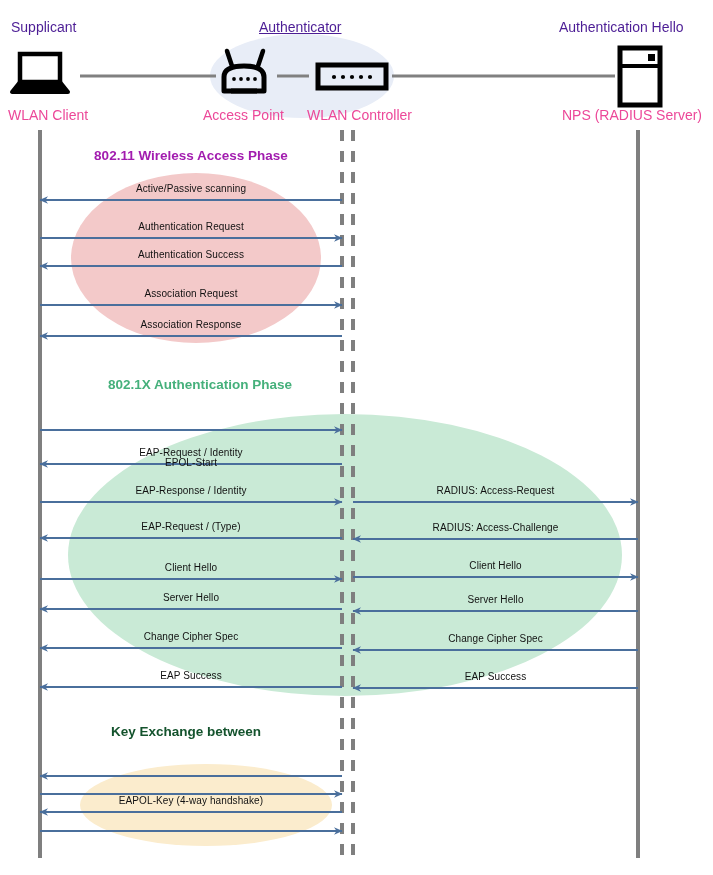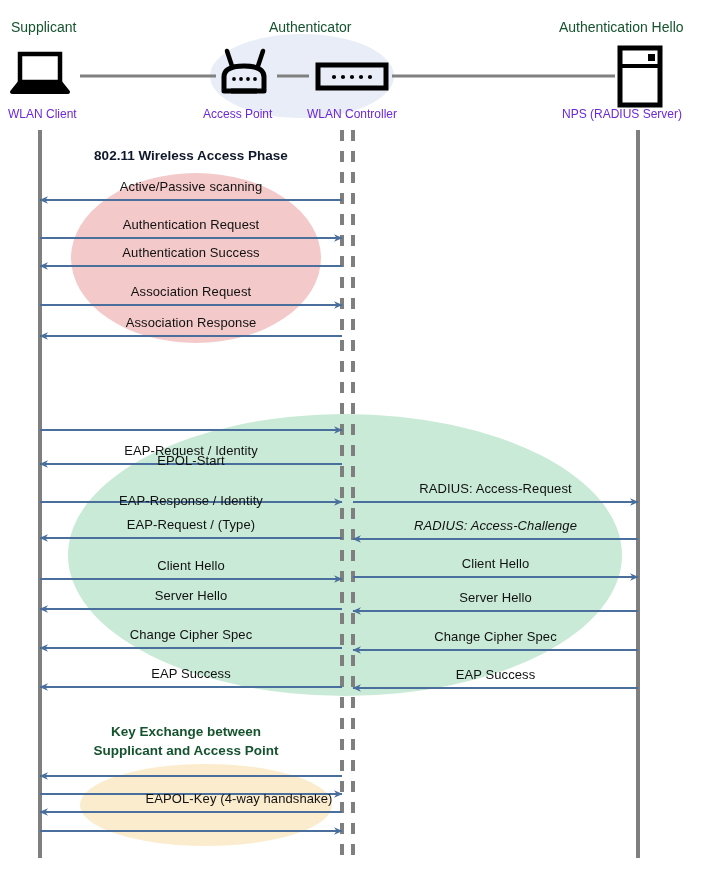--- a/index.html
+++ b/index.html
@@ -17,41 +17,41 @@
   svg#canvas{position:absolute;left:0;top:0;width:713px;height:875px;}
 
   
   .lbl{
     position:absolute;
     white-space:nowrap;
     color:#1a1a1a;
     font-size:13.5px;
     line-height:1;
   }
-  .actor-top{font-size:14px;color:#14532d;}
-  .actor-bot{font-size:12px;color:#6d28d9;}
+  .actor-top{font-size:14px;color:#4c1d95;}
+  .actor-bot{font-size:14px;color:#ec4899;}
 
   .msg{
     position:absolute;
     transform:translate(-50%,-100%);
-    font-size:13px;
+    font-size:10px;
     color:#111;
     white-space:nowrap;
     letter-spacing:.1px;
   }
   .phase{
     position:absolute;
     transform:translateX(-50%);
     font-size:13.5px;
     font-weight:600;
     white-space:nowrap;
     text-align:center;
     line-height:19px;
   }
-  .phase.p1{color:#0f172a;}
+  .phase.p1{color:#a21caf;}
   .phase.p2{color:#45b07b;}
   .phase.p3{color:#14532d;}
 </style>
 </head>
 <body>
 
 <div id="stage">
 
   <svg id="canvas" viewBox="0 0 713 875" xmlns="http://www.w3.org/2000/svg">
     <defs>
@@ -142,53 +142,55 @@
         <line x1="353" x2="638" y1="577" y2="577" stroke="#4a6f9c" stroke-width="1.9" marker-end="url(#ar-r)"></line>
         <line x1="638" x2="353" y1="611" y2="611" stroke="#4a6f9c" stroke-width="1.9" marker-end="url(#ar-l)"></line>
         <line x1="638" x2="353" y1="650" y2="650" stroke="#4a6f9c" stroke-width="1.9" marker-end="url(#ar-l)"></line>
         <line x1="638" x2="353" y1="688" y2="688" stroke="#4a6f9c" stroke-width="1.9" marker-end="url(#ar-l)"></line>
       </g>
   </svg>
 
   <div class="lbl actor-top" style="left:11px;top:20px;">Supplicant</div>
   <div class="lbl actor-bot" style="left:8px;top:108px;">WLAN Client</div>
 
-  <div class="lbl actor-top" style="left:269px;top:20px;">Authenticator</div>
+  <div class="lbl actor-top" style="left:259px;top:20px;text-decoration:underline;">Authenticator</div>
   <div class="lbl actor-bot" style="left:203px;top:108px;">Access Point</div>
 
   <div class="lbl actor-bot" style="left:307px;top:108px;">WLAN Controller</div>
 
   <div class="lbl actor-top" style="left:559px;top:20px;">Authentication Hello</div>
   <div class="lbl actor-bot" style="left:562px;top:108px;">NPS (RADIUS Server)</div>
 
   <div class="phase p1" style="left:191px;top:146px;">
     <div>802.11 Wireless Access Phase</div>
   </div>
 
+  <div class="phase p2" style="left:200px;top:375px;">
+    <div>802.1X Authentication Phase</div>
+  </div>
 
   <div class="phase p3" style="left:186px;top:722px;">
     <div>Key Exchange between</div>
-    <div>Supplicant and Access Point</div>
   </div>
 
   <div id="msg-layer">
       <div class="msg" style="left: 191px; top: 194px;">Active/Passive scanning</div>
       <div class="msg" style="left: 191px; top: 232px;">Authentication Request</div>
       <div class="msg" style="left: 191px; top: 260px;">Authentication Success</div>
       <div class="msg" style="left: 191px; top: 299px;">Association Request</div>
       <div class="msg" style="left: 191px; top: 330px;">Association Response</div>
       <div class="msg" style="left: 191px; top: 424px; margin-top: 44px;">EPOL-Start</div>
       <div class="msg" style="left: 191px; top: 458px;">EAP-Request / Identity</div>
-      <div class="msg" style="left: 191px; top: 508px;">EAP-Response / Identity</div>
+      <div class="msg" style="left: 191px; top: 496px;">EAP-Response / Identity</div>
       <div class="msg" style="left: 191px; top: 532px;">EAP-Request / (Type)</div>
       <div class="msg" style="left: 191px; top: 573px;">Client Hello</div>
       <div class="msg" style="left: 191px; top: 603px;">Server Hello</div>
       <div class="msg" style="left: 191px; top: 642px;">Change Cipher Spec</div>
       <div class="msg" style="left: 191px; top: 681px;">EAP Success</div>
-      <div class="msg" style="left: 191px; top: 806px; margin-left: 48px;">EAPOL-Key (4-way handshake)</div>
+      <div class="msg" style="left: 191px; top: 806px;">EAPOL-Key (4-way handshake)</div>
       <div class="msg" style="left: 495.5px; top: 496px;">RADIUS: Access-Request</div>
-      <div class="msg" style="left: 495.5px; top: 533px; font-style: italic;">RADIUS: Access-Challenge</div>
+      <div class="msg" style="left: 495.5px; top: 533px;">RADIUS: Access-Challenge</div>
       <div class="msg" style="left: 495.5px; top: 571px;">Client Hello</div>
       <div class="msg" style="left: 495.5px; top: 605px;">Server Hello</div>
       <div class="msg" style="left: 495.5px; top: 644px;">Change Cipher Spec</div>
       <div class="msg" style="left: 495.5px; top: 682px;">EAP Success</div>
     </div>
 </div>
 
 </body></html>

